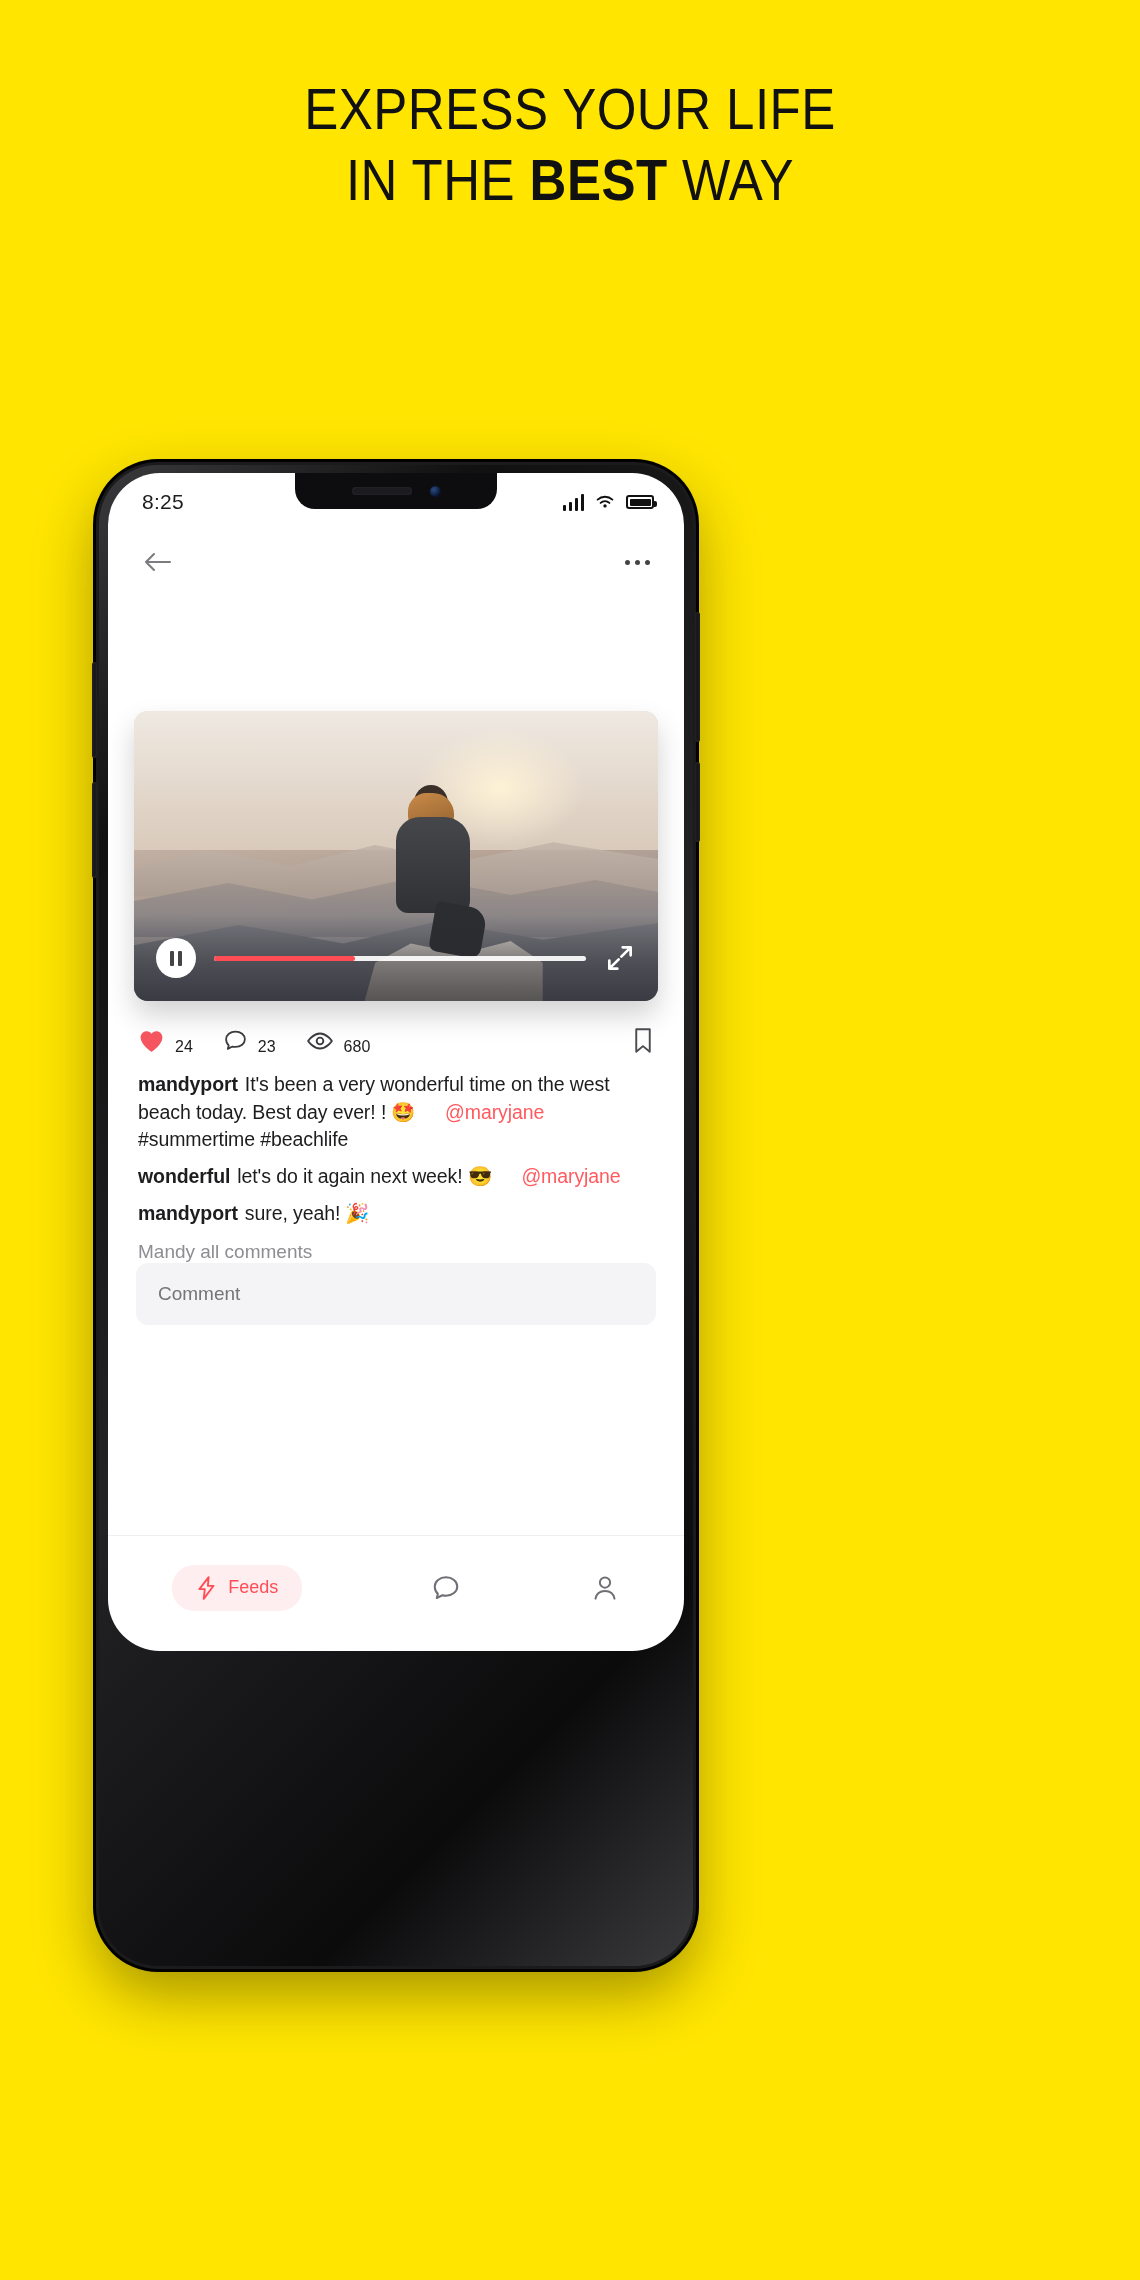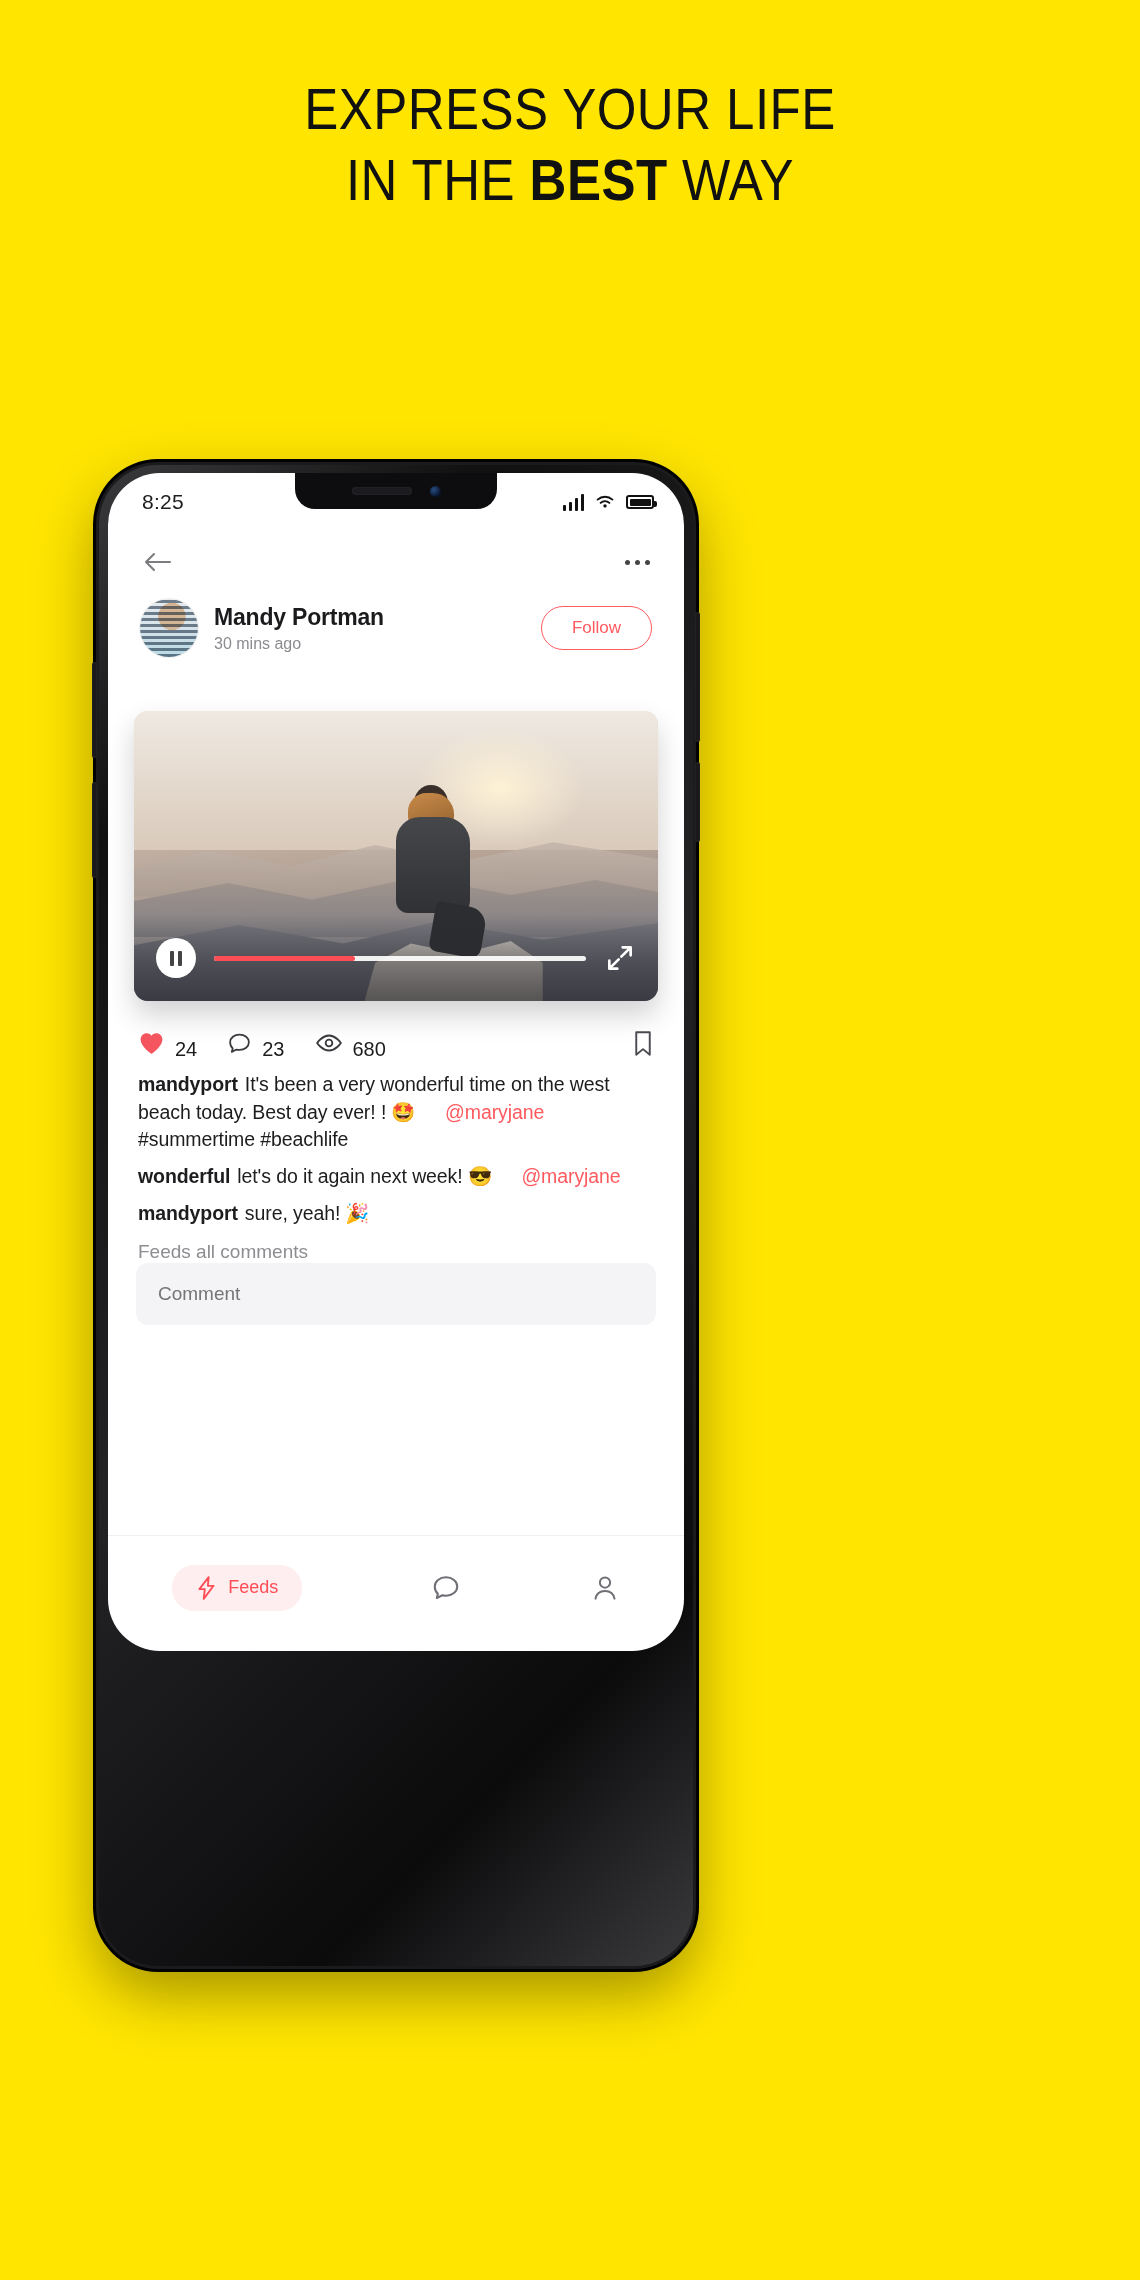--- a/index.html
+++ b/index.html
@@ -167,21 +167,21 @@
   .bar{ flex:1; height:5px; border-radius:3px; background:rgba(255,255,255,.92); position:relative; }
   .bar i{ position:absolute;left:0;top:0;bottom:0;width:38%;background:#ff4d56;border-radius:3px;display:block; }
   .expand{ width:32px;height:32px;flex:0 0 auto;cursor:pointer; }
 
   
   .engage{
     position:absolute; top:552px; left:0; width:100%;
     display:flex; align-items:center; padding:0 30px; gap:30px;
   }
   .st{ display:flex; align-items:center; gap:10px; cursor:pointer; }
-  .st span{ font-size:20px; color:#1d1d1f;margin-top:13px; }
+  .st span{ font-size:16px; color:#1d1d1f;margin-top:13px; }
   .bookmark{ margin-left:auto; cursor:pointer; }
 
   
   .comments{ position:absolute; top:598px; left:0; width:100%; padding:0 30px; }
   .cmt{ font-size:19.5px; line-height:1.42; color:#1d1d1f; margin-bottom:9px; letter-spacing:-.1px;}
   .cmt b{ font-weight:700; margin-right:7px; }
   .mention{ color:#ff5a5f;margin-left:24px; }
   .tags{ font-weight:400; color:#1d1d1f; }
   .viewall{ font-size:19px; color:#8d8d92; margin-top:14px; cursor:pointer; }
 
@@ -255,28 +255,20 @@
       <svg width="30" height="22" viewBox="0 0 30 22">
         <path d="M12 3L4 11l8 8M4 11h24" stroke="#7b7b80" stroke-width="2.1" fill="none" stroke-linecap="round" stroke-linejoin="round"></path>
       </svg>
       <span class="dots">
           <span></span>
           <span></span>
           <span></span>
         </span>
     </div>
 
-    <div class="profile">
-      <div class="avatar"></div>
-      <div class="pname">
-        <div class="nm">Mandy Portman</div>
-        <div class="tm">30 mins ago</div>
-      </div>
-      <button class="follow">Follow</button>
-    </div>
 
     <div class="media">
       <div class="sky"></div>
       <div class="sun"></div>
       <div class="ridge r1"></div>
       <div class="ridge r2"></div>
       <div class="ridge r3"></div>
       <div class="rock"></div>
       <div class="person">
         <div class="p-head"></div>
@@ -333,21 +325,21 @@
       </div>
       <div class="cmt">
         <b>wonderful</b><span>let's do it again next week!</span>
         <span>😎</span>
         <span class="mention">@maryjane</span>
       </div>
       <div class="cmt">
         <b>mandyport</b><span>sure, yeah!</span>
         <span>🎉</span>
       </div>
-      <div class="viewall">Feeds all comments</div>
+      <div class="viewall">Mandy all comments</div>
     </div>
 
     <div class="cbox">
       <input type="text" placeholder="Comment" style="">
     </div>
 
     <div class="bnav">
       <div class="nav-pill">
         <svg width="22" height="24" viewBox="0 0 18 22">
           <path d="M10.5 1L2 12h5l-1 9 9-12h-5.2L10.5 1z" stroke="#ff4d56" stroke-width="1.7" fill="none" stroke-linejoin="round"></path>

